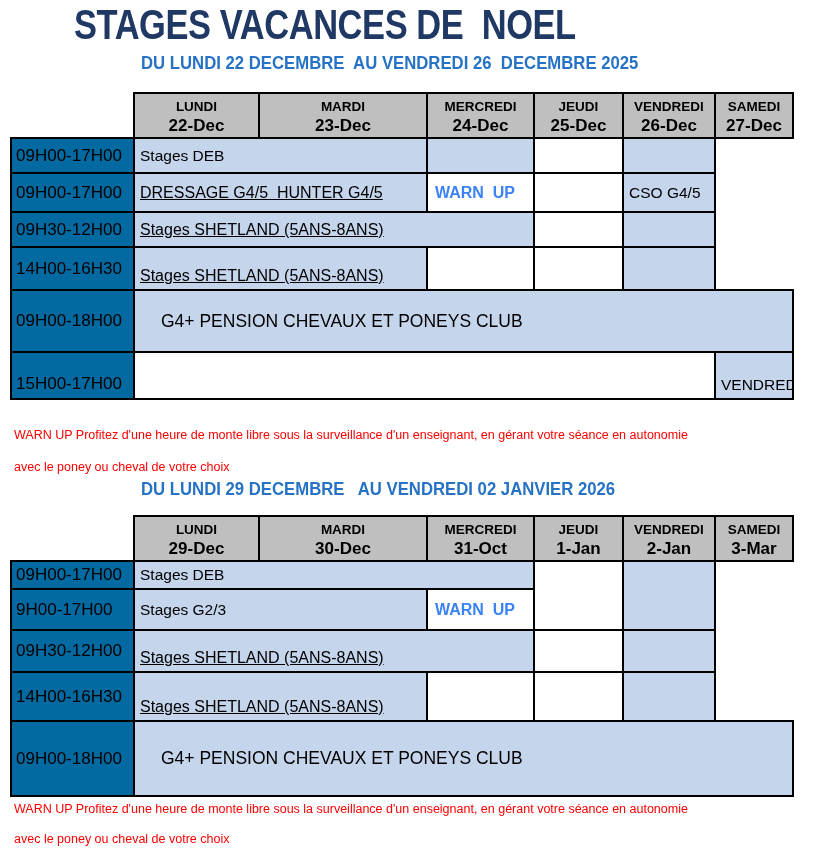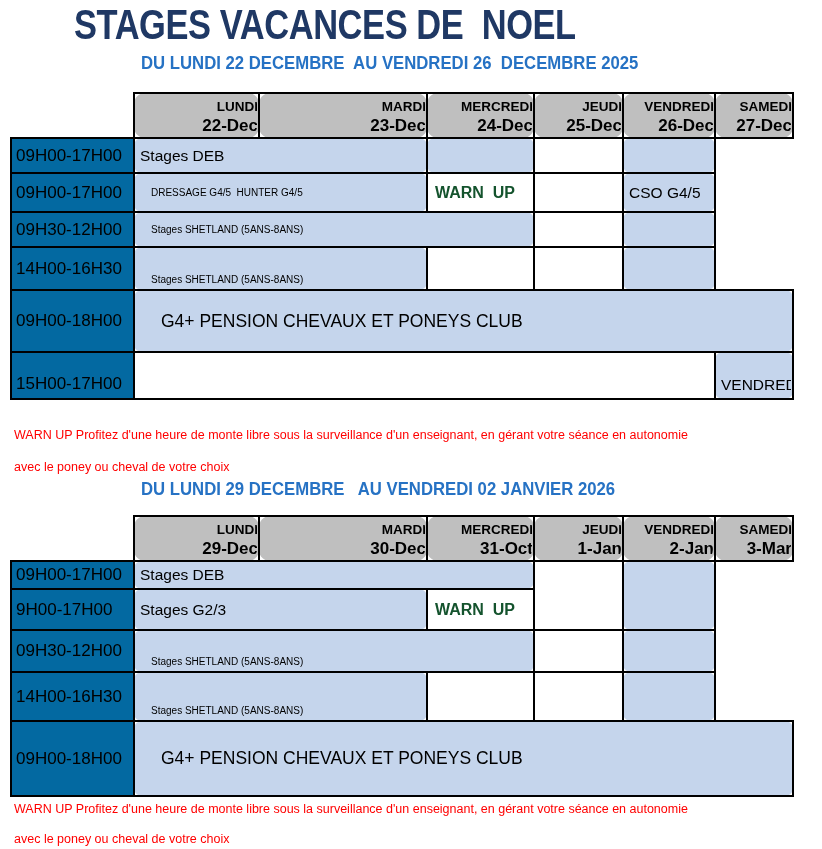--- a/index.html
+++ b/index.html
@@ -32,32 +32,32 @@
     width:782px;
   }
   #t1 { top:92px; }
   #t2 { top:515px; }
 
   .sched td, .sched th {
     border:2px solid #000; padding:0; margin:0; overflow:hidden;
     white-space:pre; vertical-align:middle; font-weight:normal; text-align:left;
   }
   .sched th.day {
-    background:#BFBFBF; text-align:right; font-weight:bold;
-    font-size:13.5px; line-height:19px; padding-top:1px;border-radius:11px;
+    background:#BFBFBF; text-align:center; font-weight:bold;
+    font-size:13.5px; line-height:19px; padding-top:1px;
   }
   .sched th.day .date { font-size:17px; }
   td.corner, td.nob { border:none; background:#ffffff; }
   td.time  { background:#0369a1; font-size:17px; padding-left:4px; }
-  td.blue  { background:#C5D5EC;border-radius:8px; }
+  td.blue  { background:#C5D5EC; }
   td.white { background:#ffffff; }
   td.act { font-size:15.5px; padding-left:5px; }
-  td.sm  { font-size:10px;   padding-left:16px; }
+  td.sm  { font-size:16px;   padding-left:5px;text-decoration:underline; }
   td.g4  { font-size:17.5px; padding-left:26px; }
-  td.warn { color:#14532d; font-weight:bold; font-size:16px; padding-left:7px; background:#ffffff; }
+  td.warn { color:#3b82f6; font-weight:bold; font-size:16px; padding-left:7px; background:#ffffff; }
   td.vb { vertical-align:bottom; padding-bottom:4px; }
 </style>
 </head>
 <body>
 
 <div class="abs page-title">STAGES VACANCES DE  NOEL</div>
 <div class="abs subtitle sub1">DU LUNDI 22 DECEMBRE  AU VENDREDI 26  DECEMBRE 2025</div>
 
 <table id="t1" class="sched">
   <colgroup>

